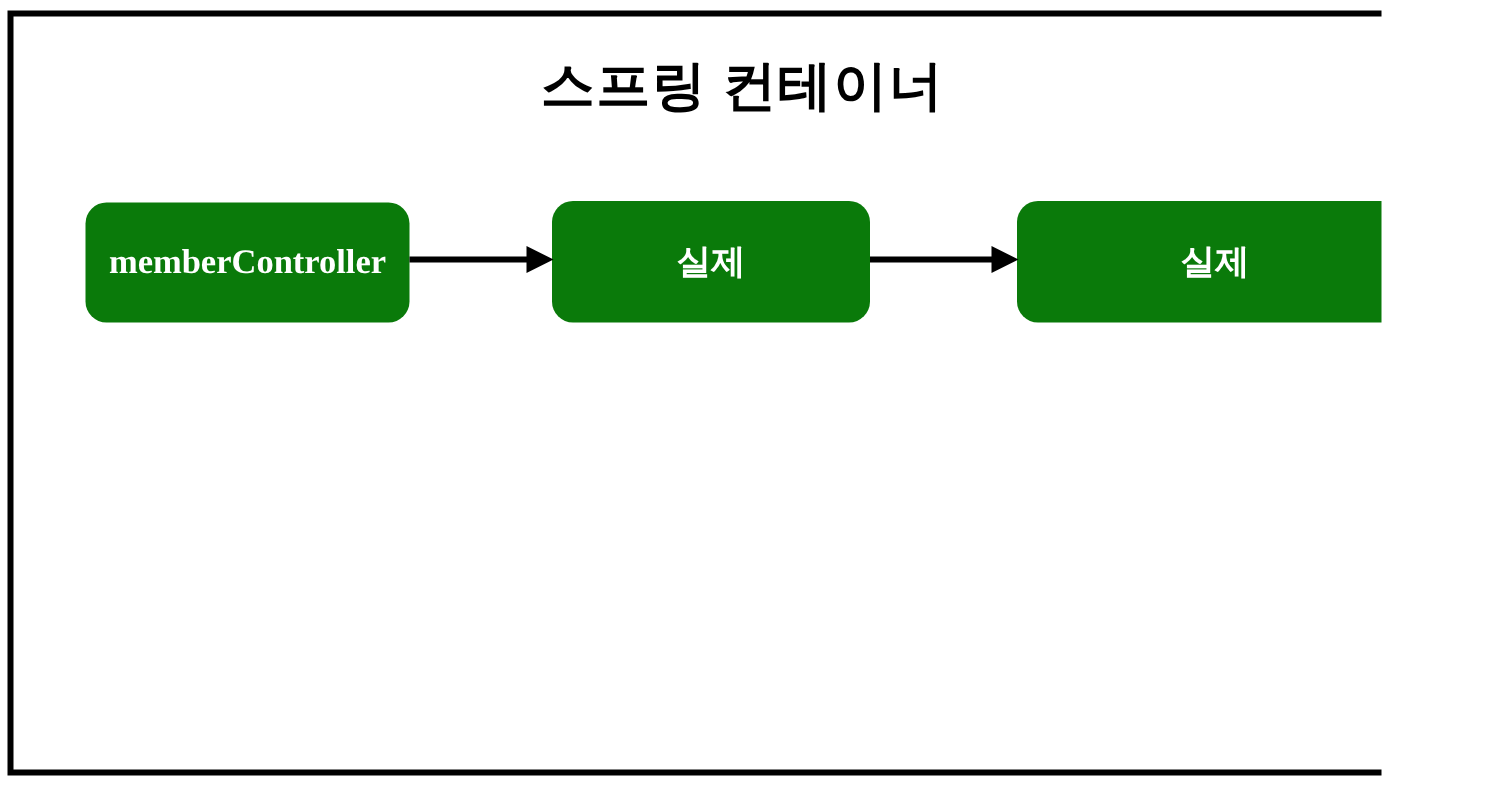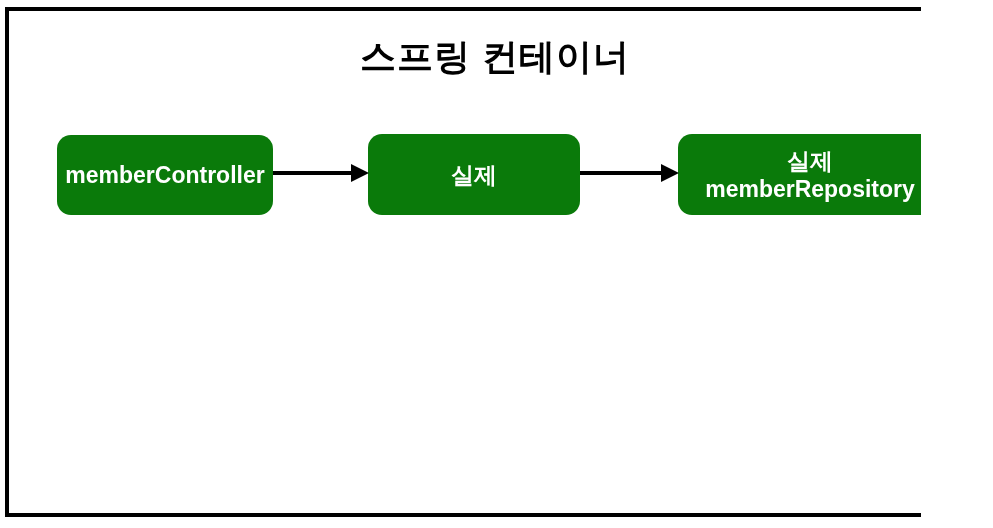--- a/index.html
+++ b/index.html
@@ -13,20 +13,21 @@
   html, body {
     background: var(--background);
     font-family: "Liberation Sans", "DejaVu Sans", sans-serif;
   }
   .stage {
     position: relative;
     width: 921px;
     height: 528px;
     background: var(--background);
     overflow: hidden;
+    font-family: Liberation Serif, serif;
   }
   .frame {
     position: absolute;
     left: 5px;
     top: 7px;
     width: 980px;
     height: 510px;
     border: 4px solid var(--frame-border);
     background: transparent;
   }
@@ -81,21 +82,20 @@
   <div class="node node-controller">
     <span class="node-line">memberController</span>
   </div>
 
   <div class="node node-service">
     <span class="node-line">실제</span>
   </div>
 
   <div class="node node-repository">
     <span class="node-line">실제</span>
-    <span class="node-line">memberRepository</span>
   </div>
 
   <svg class="arrows-overlay" viewBox="0 0 993 528">
     <g>
       <line x1="273" y1="173" x2="353" y2="173" stroke="currentColor" stroke-width="4"></line>
       <polygon points="351,164 369,173 351,182" fill="currentColor"></polygon>
     </g>
     <g>
       <line x1="580" y1="173" x2="663" y2="173" stroke="currentColor" stroke-width="4"></line>
       <polygon points="661,164 679,173 661,182" fill="currentColor"></polygon>

